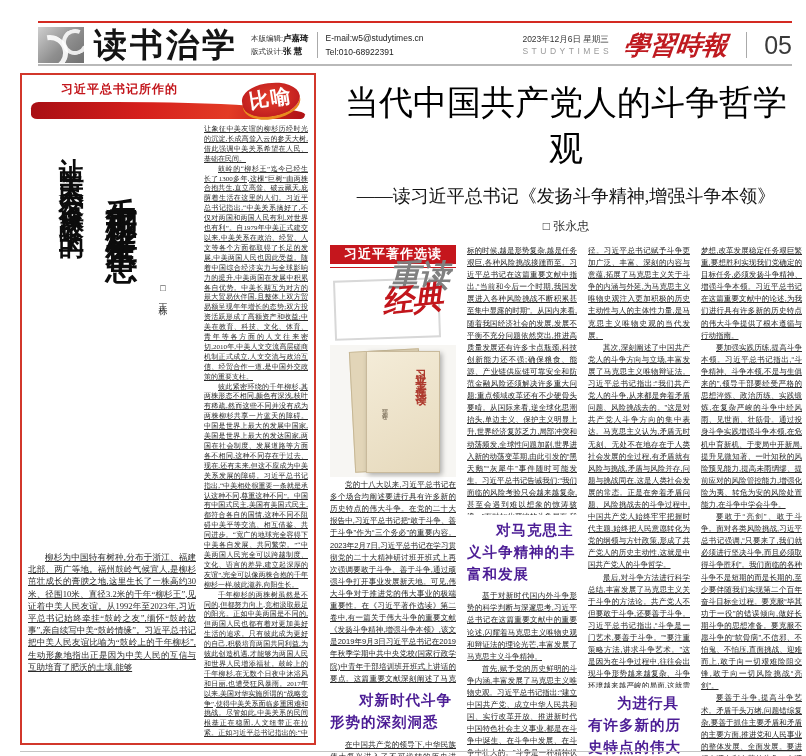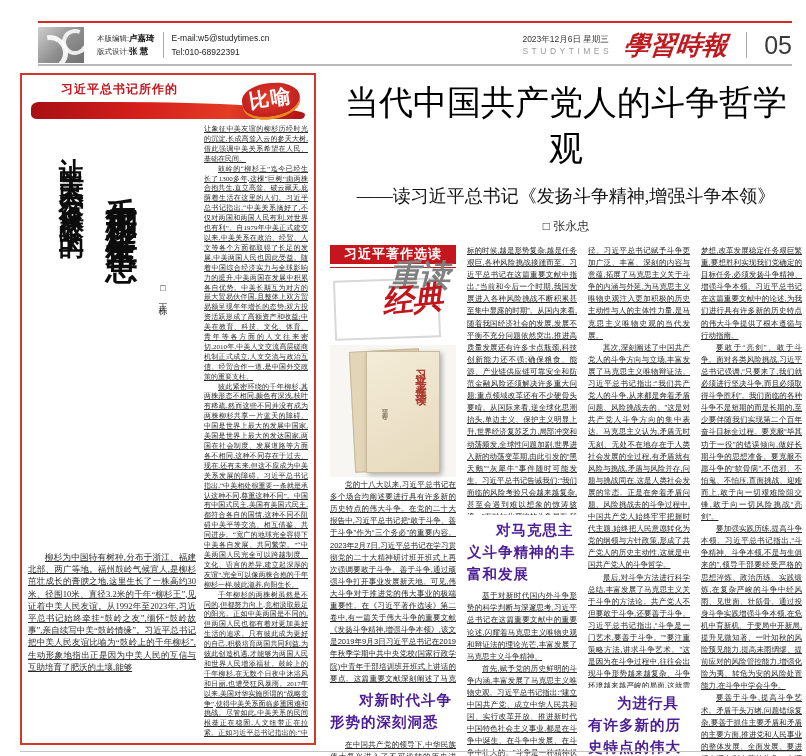--- a/index.html
+++ b/index.html
@@ -76,20 +76,21 @@
   .bottom-rule{position:absolute;left:20px;right:6px;top:751px;height:1px;background:#c4c4c4;}
 </style>
 </head>
 <body>
 
 <div class="page">
 
   <div class="red-rule"></div>
   <div class="masthead-row">
     <div class="logo"></div>
+    <div class="section-title">读书治学</div>
     <div class="staff">
       <div><span>本版编辑:</span><b>卢嘉琦</b></div>
       <div><span>版式设计:</span><b>张 慧</b></div>
     </div>
     <div class="vdiv"></div>
     <div class="contact">
       <div>E-mail:w5@studytimes.cn</div>
       <div>Tel:010-68922391</div>
     </div>
     <div class="spacer"></div>
@@ -181,22 +182,22 @@
         </div>
         <h2>为进行具有许多新的历史特点的伟大斗争提供行动指南</h2>
         <div class="textblock fill">
           
         </div>
       </div>
 
       <div class="col col4w">
         <div class="textblock fill">
           <p class="cont">梦想,改革发展稳定任务艰巨繁重,要想胜利实现我们党确定的目标任务,必须发扬斗争精神、增强斗争本领。习近平总书记在这篇重要文献中的论述,为我们进行具有许多新的历史特点的伟大斗争提供了根本遵循与行动指南。</p>
+          <p>要加强实践历练,提高斗争本领。习近平总书记指出,“斗争精神、斗争本领,不是与生俱来的”,领导干部要经受严格的思想淬炼、政治历练、实践锻炼,在复杂严峻的斗争中经风雨、见世面、壮筋骨。通过投身斗争实践增强斗争本领,在危机中育新机、于变局中开新局,提升见微知著、一叶知秋的风险预见能力,提高未雨绸缪、提前应对的风险管控能力,增强化险为夷、转危为安的风险处置能力,在斗争中学会斗争。</p>
           <p>要敢于“亮剑”、敢于斗争。面对各类风险挑战,习近平总书记强调,“只要来了,我们就必须进行坚决斗争,而且必须取得斗争胜利”。我们面临的各种斗争不是短期的而是长期的,至少要伴随我们实现第二个百年奋斗目标全过程。要克服“毕其功于一役”的错误倾向,做好长期斗争的思想准备。要克服不愿斗争的“软骨病”,不信邪、不怕鬼、不怕压,直面挑战、迎难而上,敢于向一切艰难险阻交锋,敢于向一切风险挑战“亮剑”。</p>
-          <p>要加强实践历练,提高斗争本领。习近平总书记指出,“斗争精神、斗争本领,不是与生俱来的”,领导干部要经受严格的思想淬炼、政治历练、实践锻炼,在复杂严峻的斗争中经风雨、见世面、壮筋骨。通过投身斗争实践增强斗争本领,在危机中育新机、于变局中开新局,提升见微知著、一叶知秋的风险预见能力,提高未雨绸缪、提前应对的风险管控能力,增强化险为夷、转危为安的风险处置能力,在斗争中学会斗争。</p>
           <p>要善于斗争,提高斗争艺术。矛盾千头万绪,问题错综复杂,要善于抓住主要矛盾和矛盾的主要方面,推进党和人民事业的整体发展、全面发展。要进行有理有利有节的斗争。有理就是要始终站在人民立场上,站在公平正义的一边,站在历史正确的一边。有利就是不斗则已、斗则必胜,在维护党和人民的根本利益方面取得实质性成效。有节就是“合理选择斗争方式,把握斗争火候,在原则问题上寸步不让,在策略问题上灵活机动”。要坚持增强忧患意识和保持战略定力相统一、坚持战略判断和战术决断相统一、坚持斗争过程和斗争实效相统一。只有这样,才能在斗争中赢得主动,在斗争中取得胜利。</p>
         </div>
       </div>
     </div>
   </main>
 
   <div class="bottom-rule"></div>
 </div>
 
 </body></html>

